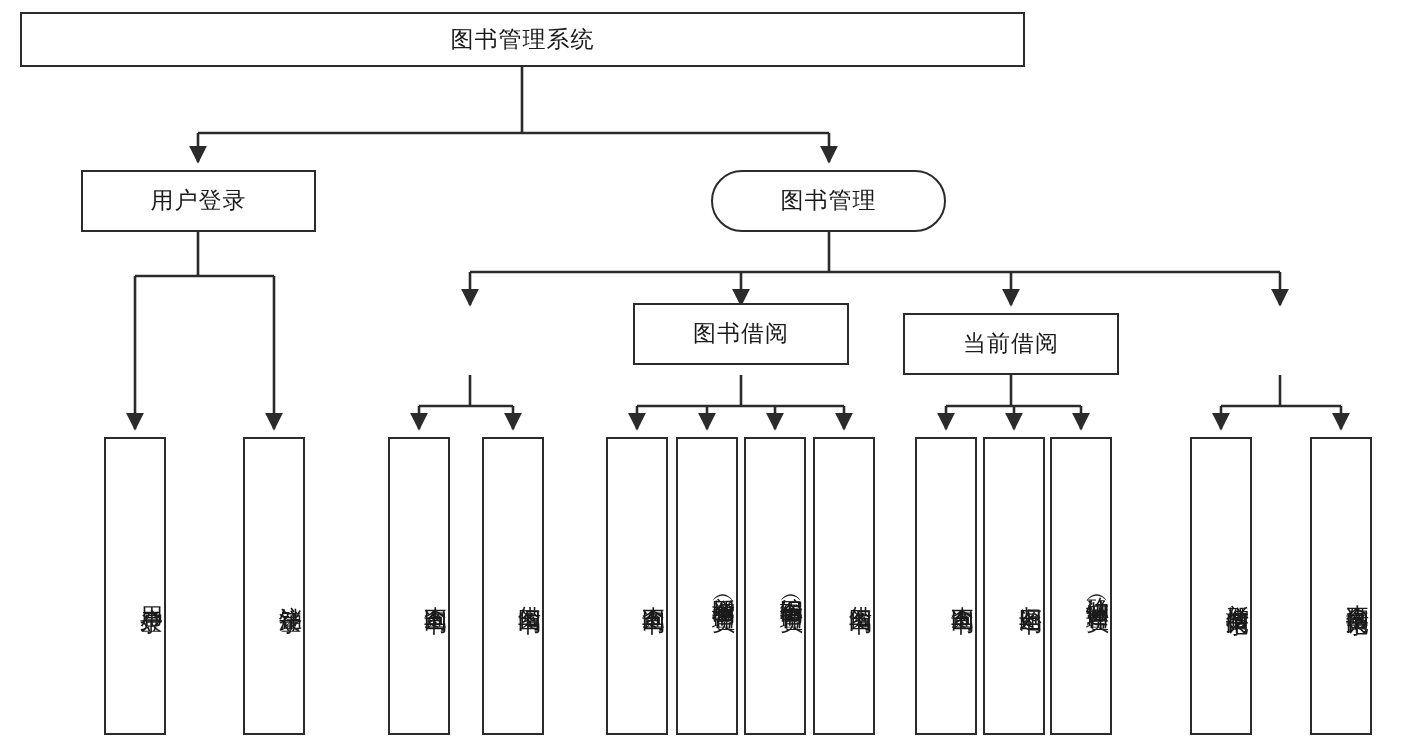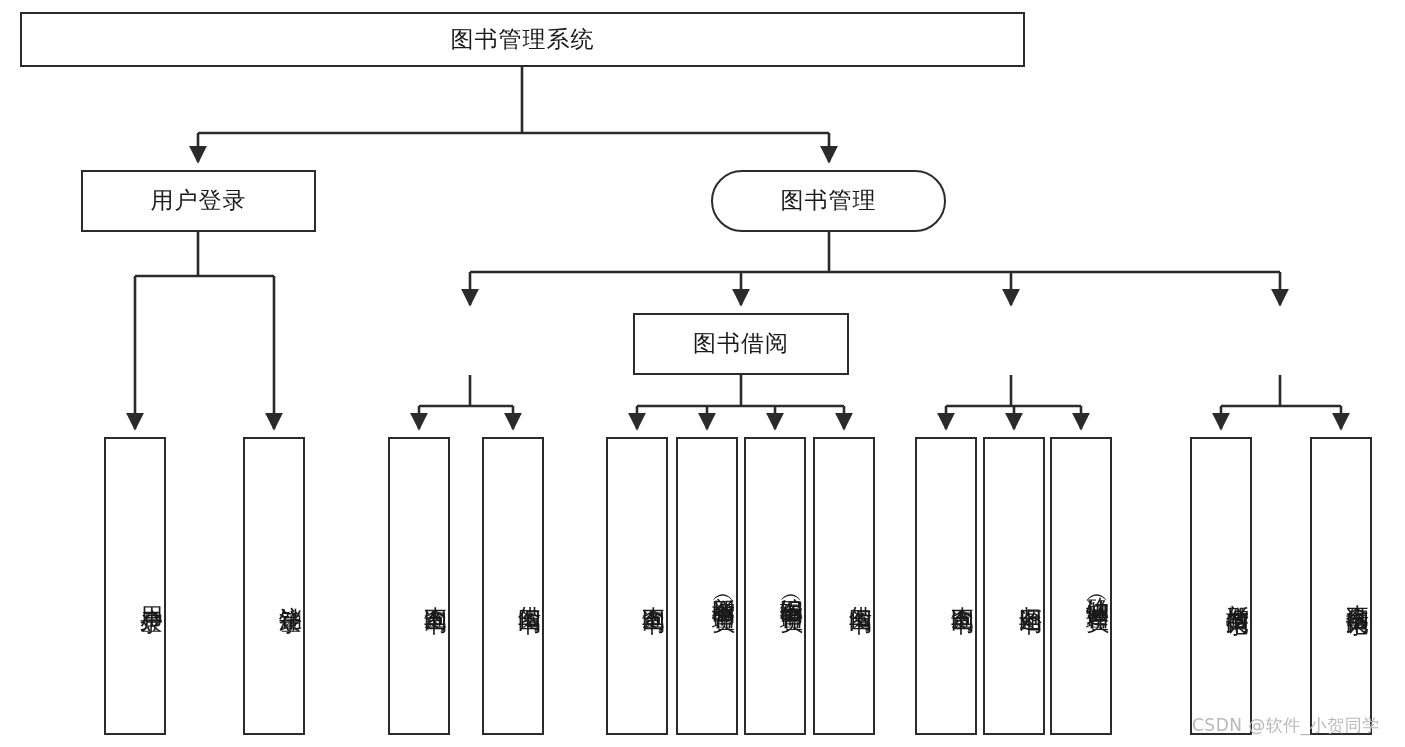--- a/index.html
+++ b/index.html
@@ -120,22 +120,25 @@
     <span>图书管理系统</span>
   </div>
 
   <div class="node horiz" id="node-l2-0" style="left: 81px; top: 170px; width: 235px; height: 62px;">
     <span>用户登录</span>
   </div>
   <div class="node horiz" id="node-l2-1" style="left: 711px; top: 170px; width: 235px; height: 62px; border-radius: 31px;">
     <span>图书管理</span>
   </div>
 
-  <div class="node horiz" id="node-l3-1" style="left: 633px; top: 313px; width: 216px; height: 62px;">
+  <div class="node horiz" id="node-l3-1" style="left: 633px; top: 303px; width: 216px; height: 62px;">
     <span>图书借阅</span>
+  </div>
+  <div class="node horiz" id="node-l3-2" style="left: 903px; top: 313px; width: 216px; height: 62px;">
+    <span>当前借阅</span>
   </div>
 
   <div class="node vert" id="node-leaf-0" style="left: 104px; top: 437px; width: 62px; height: 298px;">
     <span>用户登录</span>
   </div>
   <div class="node vert" id="node-leaf-1" style="left: 243px; top: 437px; width: 62px; height: 298px;">
     <span>注销登录</span>
   </div>
   <div class="node vert" id="node-leaf-2" style="left: 388px; top: 437px; width: 62px; height: 298px;">
     <span>查询图书</span>
@@ -164,15 +167,14 @@
   <div class="node vert toptext" id="node-leaf-10" style="left: 1050px; top: 437px; width: 62px; height: 298px;">
     <span>确认归还（管理员）</span>
   </div>
   <div class="node vert" id="node-leaf-11" style="left: 1190px; top: 437px; width: 62px; height: 298px;">
     <span>新增借阅记录</span>
   </div>
   <div class="node vert" id="node-leaf-12" style="left: 1310px; top: 437px; width: 62px; height: 298px;">
     <span>查询借阅记录</span>
   </div>
 
-  <div class="watermark" style="left: 1192px; top: 714px; color: rgb(185, 185, 185);">CSDN @软件_小贺同学</div>
 
 </div>
 
 </body></html>

